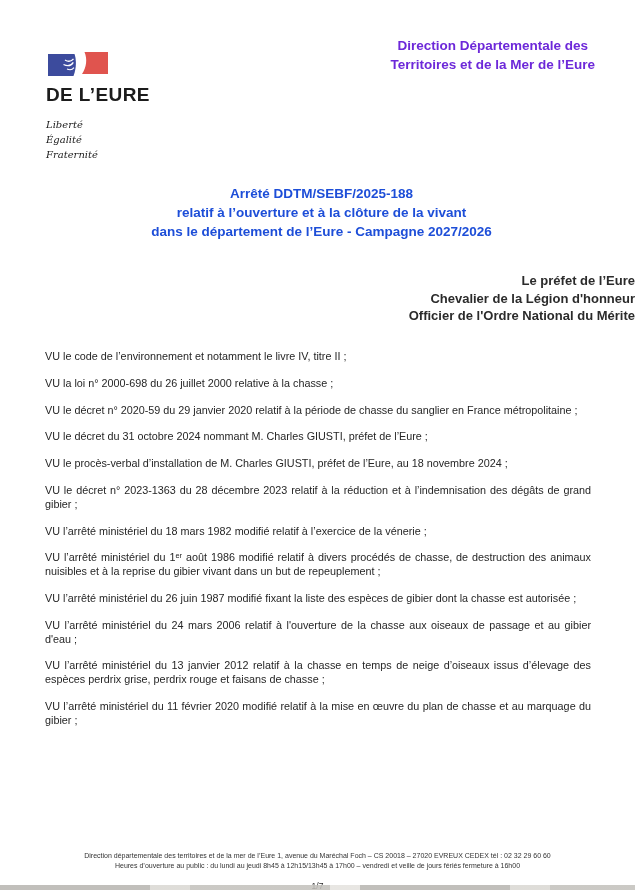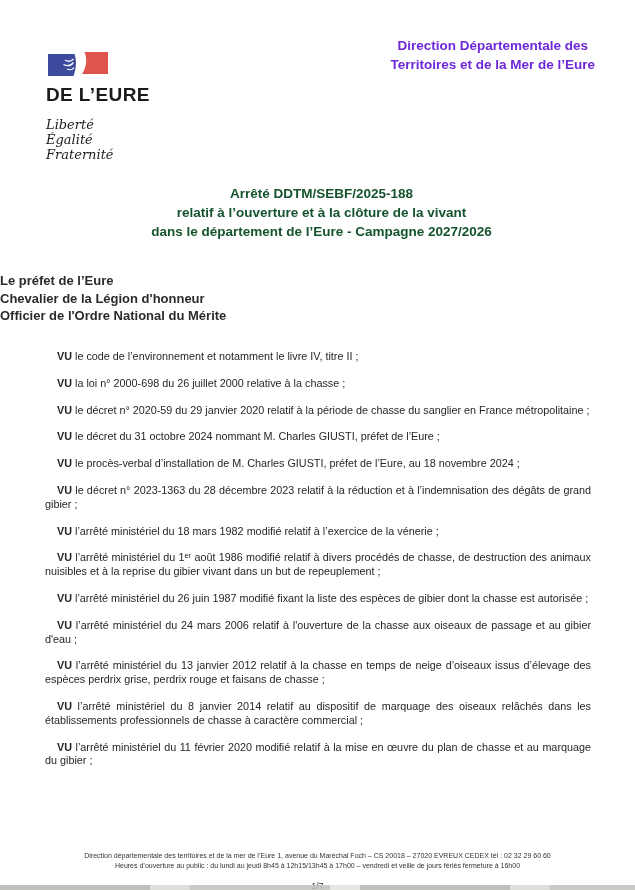--- a/index.html
+++ b/index.html
@@ -20,61 +20,61 @@
     font-weight:bold;
     font-size:19px;
     line-height:23px;
     letter-spacing:0.4px;
     color:#1c1c1c;
   }
   .logo-motto {
     margin-top:11px;
     font-family:"DejaVu Serif", serif;
     font-style:italic;
-    font-size:13px;
+    font-size:10px;
     line-height:15px;
     color:#1c1c1c;
   }
   .header-right {
     position:absolute; top:36px; right:40px;
     text-align:center;
     font-weight:bold;
     font-size:13.5px;
     line-height:19px;
     color:#6d28d9;
   }
 
   
   .title-block {
     position:absolute; top:184px; left:8px; right:0;
     text-align:center;
     font-weight:bold;
     font-size:13.5px;
     line-height:19px;
-    color:#14532d;
+    color:#1d4ed8;
   }
   .authority-block {
     position:absolute; top:272px; left:0; right:0;
-    text-align:left;
+    text-align:right;
     font-weight:bold;
     font-size:13px;
     line-height:17.5px;
     color:#2b2b2b;
   }
 
   
   .content {
     position:absolute; top:350px; left:45px; right:44px;
     font-size:10.8px;
     line-height:13.8px;
     text-align:justify;
     color:#262626;
   }
   .vu { margin:0 0 13px 0; }
-  .vu strong { font-weight:bold;margin-left:12px; }
+  .vu strong { font-weight:normal; }
 
   
   .footer {
     position:absolute; left:0; right:0; top:851px;
     text-align:center;
     font-size:7px;
     line-height:9.5px;
     color:#333333;
   }
   .page-num { font-size:8.5px; margin-top:12px; color:#2b2b2b; }
@@ -146,21 +146,20 @@
 
   <p class="vu"><strong>VU</strong><span>&nbsp;l’arrêté ministériel du 1ᵉʳ août 1986 modifié relatif à divers procédés de chasse, de destruction des animaux nuisibles et à la reprise du gibier vivant dans un but de repeuplement ;</span></p>
 
   <p class="vu"><strong>VU</strong><span>&nbsp;l’arrêté ministériel du 26 juin 1987 modifié fixant la liste des espèces de gibier dont la chasse est autorisée ;</span></p>
 
   <p class="vu"><strong>VU</strong><span>&nbsp;l’arrêté ministériel du 24 mars 2006 relatif à l'ouverture de la chasse aux oiseaux de passage et au gibier d'eau ;</span></p>
 
 
   <p class="vu"><strong>VU</strong><span>&nbsp;l’arrêté ministériel du 13 janvier 2012 relatif à la chasse en temps de neige d’oiseaux issus d’élevage des espèces perdrix grise, perdrix rouge et faisans de chasse ;</span></p>
 
-  <p class="vu"><strong>VU</strong><span>&nbsp;l’arrêté ministériel du 8 janvier 2014 relatif au dispositif de marquage des oiseaux relâchés dans les établissements professionnels de chasse à caractère commercial ;</span></p>
 
   <p class="vu"><strong>VU</strong><span>&nbsp;l’arrêté ministériel du 11 février 2020 modifié relatif à la mise en œuvre du plan de chasse et au marquage du gibier ;</span></p>
 </main>
 
   <footer class="footer">
     <div>Direction départementale des territoires et de la mer de l’Eure  1, avenue du Maréchal Foch – CS 20018 – 27020 EVREUX CEDEX  tél : 02 32 29 60 60</div>
     <div>Heures d’ouverture au public : du lundi au jeudi 8h45 à 12h15/13h45 à 17h00 – vendredi et veille de jours fériés fermeture à 16h00</div>
     <div class="page-num">1/7</div>
   </footer>
 

